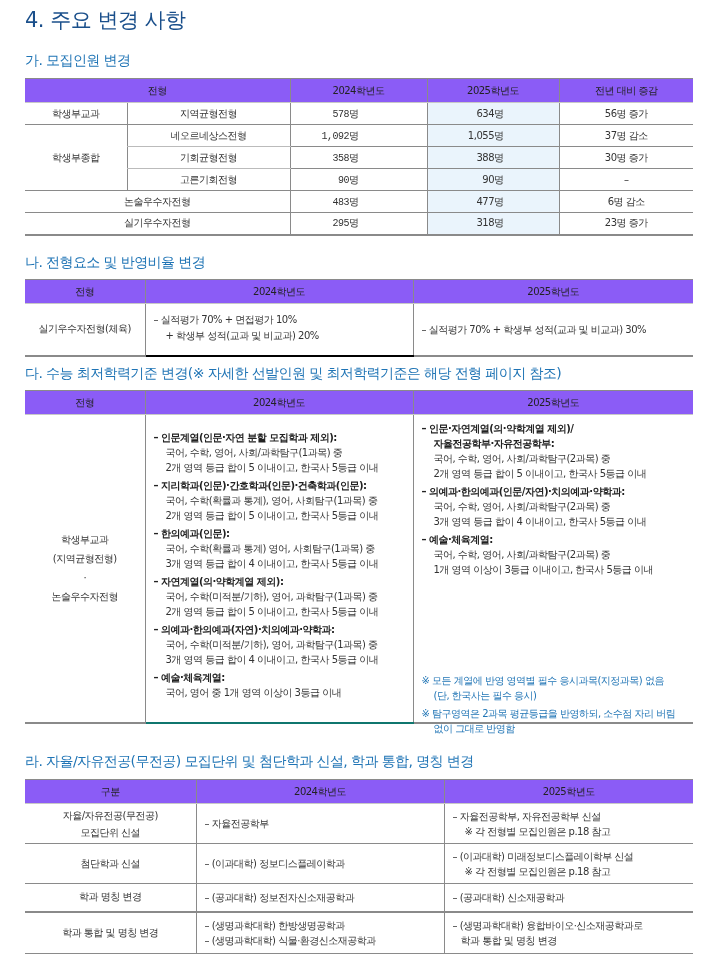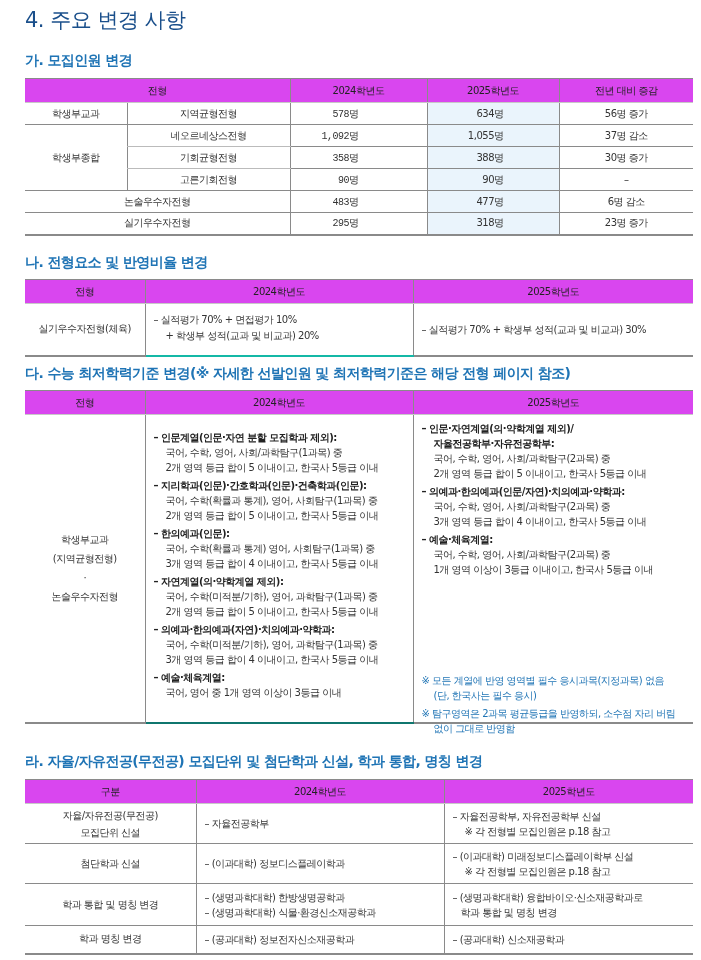--- a/index.html
+++ b/index.html
@@ -1,23 +1,23 @@
 <!DOCTYPE html>
 <html><head>
 <meta charset="utf-8">
 <style>
   * { box-sizing: border-box; margin: 0; padding: 0; }
   html, body { width: 701px; height: 960px; background: #ffffff; overflow: hidden; }
   body { font-family: "DejaVu Sans", "Liberation Sans", sans-serif; color: #333; position: relative; }
 
   .page-title { position: absolute; left: 25px; top: 6px; font-size: 21px; font-weight: normal; color: #1a4f8b; letter-spacing: -0.5px; }
-  .sec-title { position: absolute; left: 25px; font-size: 14px; font-weight: bold; color: #1f74b5; letter-spacing: -0.6px; white-space: nowrap; }
+  .sec-title { position: absolute; left: 25px; font-size: 14px; font-weight: normal; color: #1f74b5; letter-spacing: -0.6px; white-space: nowrap; }
 
   table { position: absolute; left: 25px; width: 668px; border-collapse: collapse; font-size: 10px; letter-spacing: -0.5px; color: #333; }
-  th { background: #d946ef; font-weight: normal; color: #222; height: 24px; border-top: 1px solid #8a8a8a; border-bottom: 1px solid #c8c8c8; text-align: center; }
+  th { background: #8b5cf6; font-weight: normal; color: #222; height: 24px; border-top: 1px solid #8a8a8a; border-bottom: 1px solid #c8c8c8; text-align: center; }
   td { border-bottom: 1px solid #8a8a8a; text-align: center; vertical-align: middle; }
   th + th, td.vl { border-left: 1px solid #8a8a8a; }
   .hl { background: #eaf4fc; }
 
   
   #tA td { height: 22px; }
   #tA .num { text-align: right; padding-right: 68px; font-family: Liberation Mono, monospace; }
   #tA .num2 { text-align: right; padding-right: 55px; }
 
   
@@ -98,21 +98,21 @@
       <col style="width:280px">
     </colgroup>
   <tbody>
       <tr>
     <th>전형</th>
     <th>2024학년도</th>
     <th>2025학년도</th>
   </tr>
   <tr>
     <td style="height:52px;border-bottom:2px solid #8a8a8a">실기우수자전형(체육)</td>
-    <td class="vl lst" style="border-bottom:2px solid #14b8a6;padding-top:2px;padding-bottom:4px;line-height:16px">
+    <td class="vl lst" style="border-bottom:2px solid #000000;padding-top:2px;padding-bottom:4px;line-height:16px">
       <div>– 실적평가 70% + 면접평가 10%</div>
       <div class="sub">+ 학생부 성적(교과 및 비교과) 20%</div>
     </td>
     <td class="vl lst" style="border-bottom:2px solid #8a8a8a">– 실적평가 70% + 학생부 성적(교과 및 비교과) 30%</td>
   </tr>
 </tbody>
   </table>
 
 <div class="sec-title" style="top:365px;">다. 수능 최저학력기준 변경(※ 자세한 선발인원 및 최저학력기준은 해당 전형 페이지 참조)</div>
 <table style="top:390px;">
@@ -227,33 +227,33 @@
     <td style="height:40px">첨단학과 신설</td>
     <td class="vl lst">
           <div>– (이과대학) 정보디스플레이학과</div>
         </td>
     <td class="vl lst">
           <div>– (이과대학) 미래정보디스플레이학부 신설</div>
           <div class="sub">※ 각 전형별 모집인원은 p.18 참고</div>
         </td>
   </tr>
   <tr>
-    <td style="height:42px">학과 통합 및 명칭 변경</td>
-    <td class="vl lst">
-          <div>– (생명과학대학) 한방생명공학과</div>
-          <div>– (생명과학대학) 식물·환경신소재공학과</div>
-        </td>
-    <td class="vl lst">
-          <div>– (생명과학대학) 융합바이오·신소재공학과로</div>
-          <div class="sub" style="padding-left:8px">학과 통합 및 명칭 변경</div>
-        </td>
-  </tr>
-  <tr>
     <td style="height:28px;border-bottom:2px solid #8a8a8a">학과 명칭 변경</td>
     <td class="vl lst" style="border-bottom:2px solid #8a8a8a">
           <div>– (공과대학) 정보전자신소재공학과</div>
         </td>
     <td class="vl lst" style="border-bottom:2px solid #8a8a8a">
           <div>– (공과대학) 신소재공학과</div>
         </td>
   </tr>
+  <tr>
+    <td style="height:42px">학과 통합 및 명칭 변경</td>
+    <td class="vl lst">
+          <div>– (생명과학대학) 한방생명공학과</div>
+          <div>– (생명과학대학) 식물·환경신소재공학과</div>
+        </td>
+    <td class="vl lst">
+          <div>– (생명과학대학) 융합바이오·신소재공학과로</div>
+          <div class="sub" style="padding-left:8px">학과 통합 및 명칭 변경</div>
+        </td>
+  </tr>
 </tbody>
   </table>
 
 </body></html>

